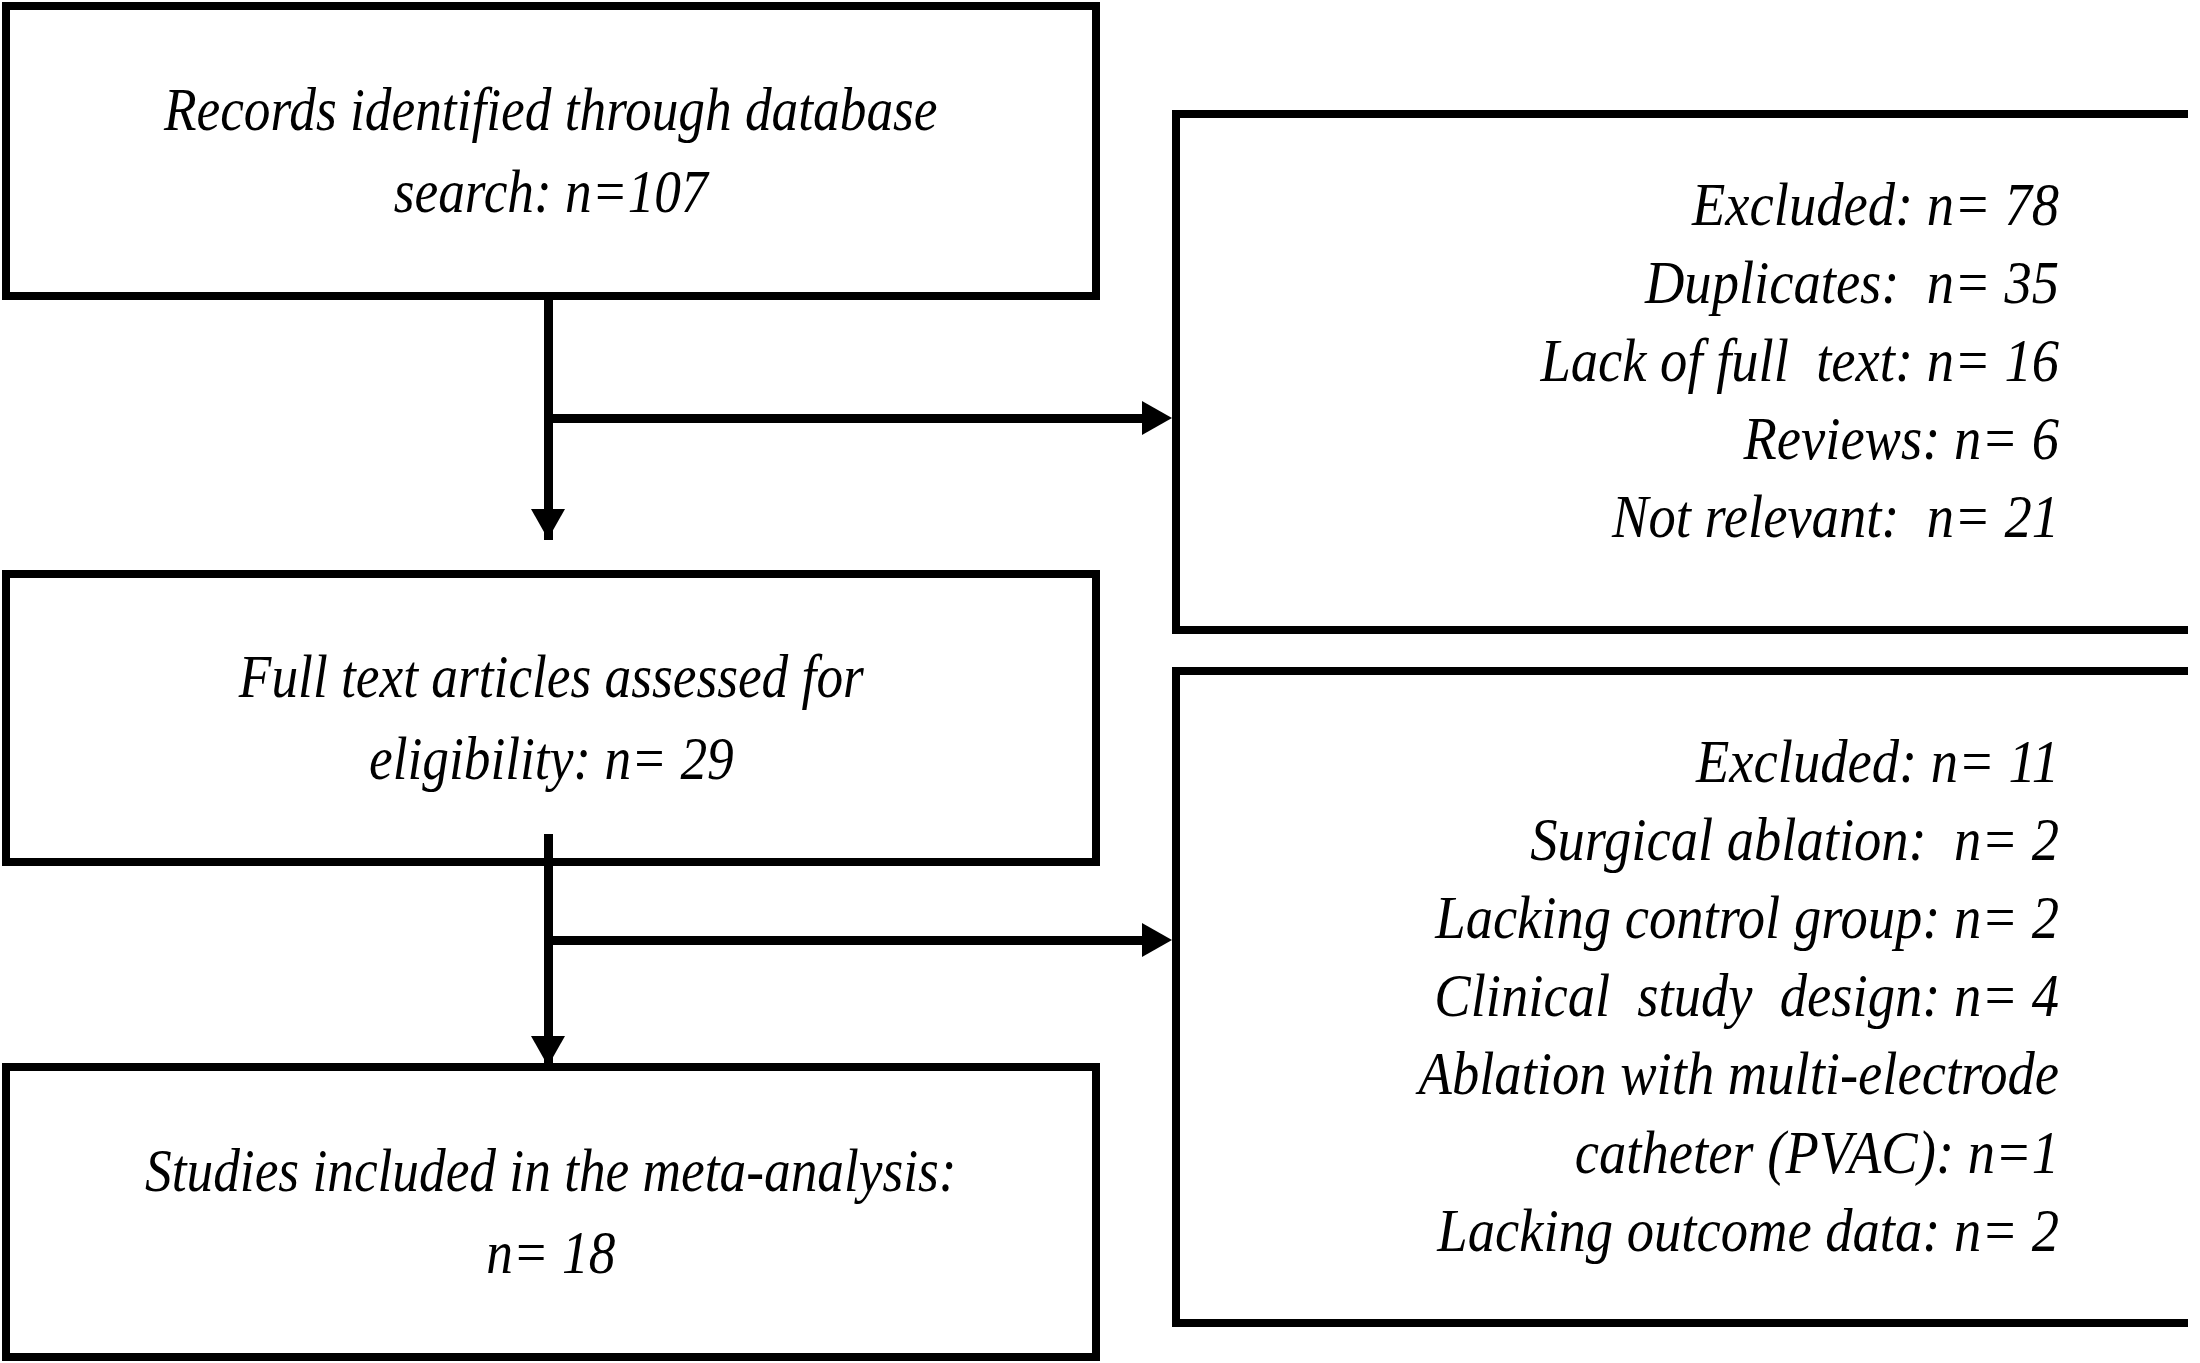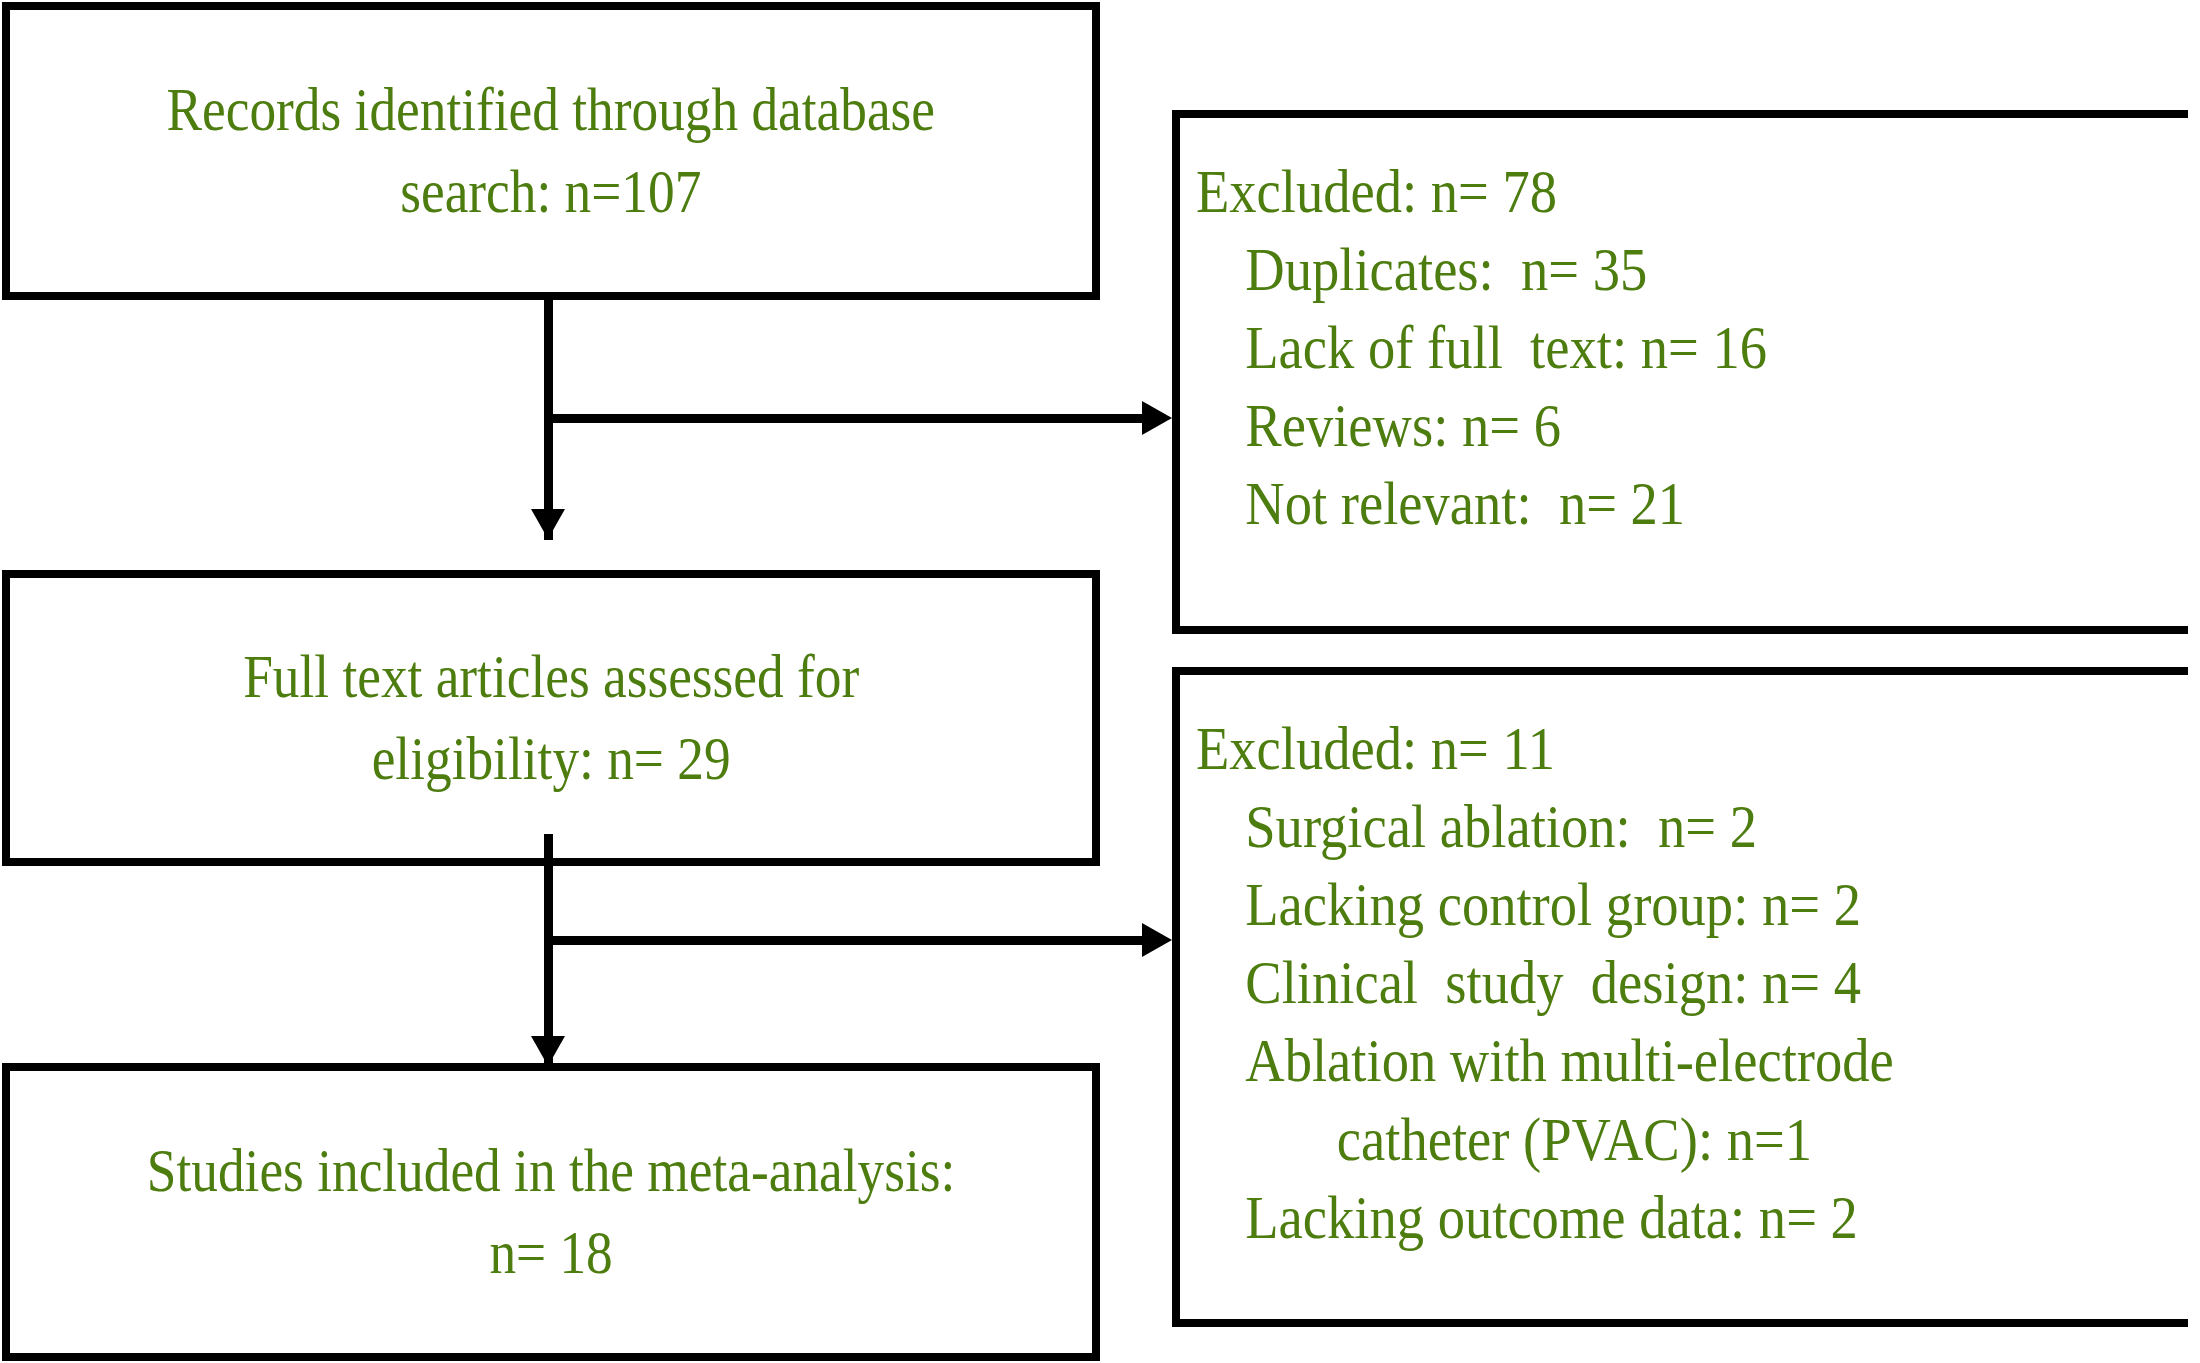--- a/index.html
+++ b/index.html
@@ -7,21 +7,22 @@
     padding: 0;
     background: #ffffff;
   }
   #canvas {
     position: relative;
     width: 2188px;
     height: 1363px;
     background: #ffffff;
     overflow: hidden;
     font-family: "Liberation Serif", "DejaVu Serif", serif;
-    color: #4d7c0f;
+    color: #000000;
+    font-style: italic;
   }
 
   
   .node {
     position: absolute;
     box-sizing: border-box;
     border: 8px solid #000000;
     background: #ffffff;
   }
 
@@ -40,21 +41,22 @@
     transform-origin: center center;
     white-space: pre-line;
     padding: 0 24px;
   }
 
   
   .node.listbox {
     display: flex;
     flex-direction: column;
     justify-content: flex-start;
-    padding: 0;
+    padding: 13px;
+    text-align: right;
   }
   .listwrap {
     margin-top: 34px;
     margin-left: 16px;
     transform: scaleX(0.88);
     transform-origin: left top;
   }
   .lline {
     font-size: 62px;
     line-height: 1.26;

